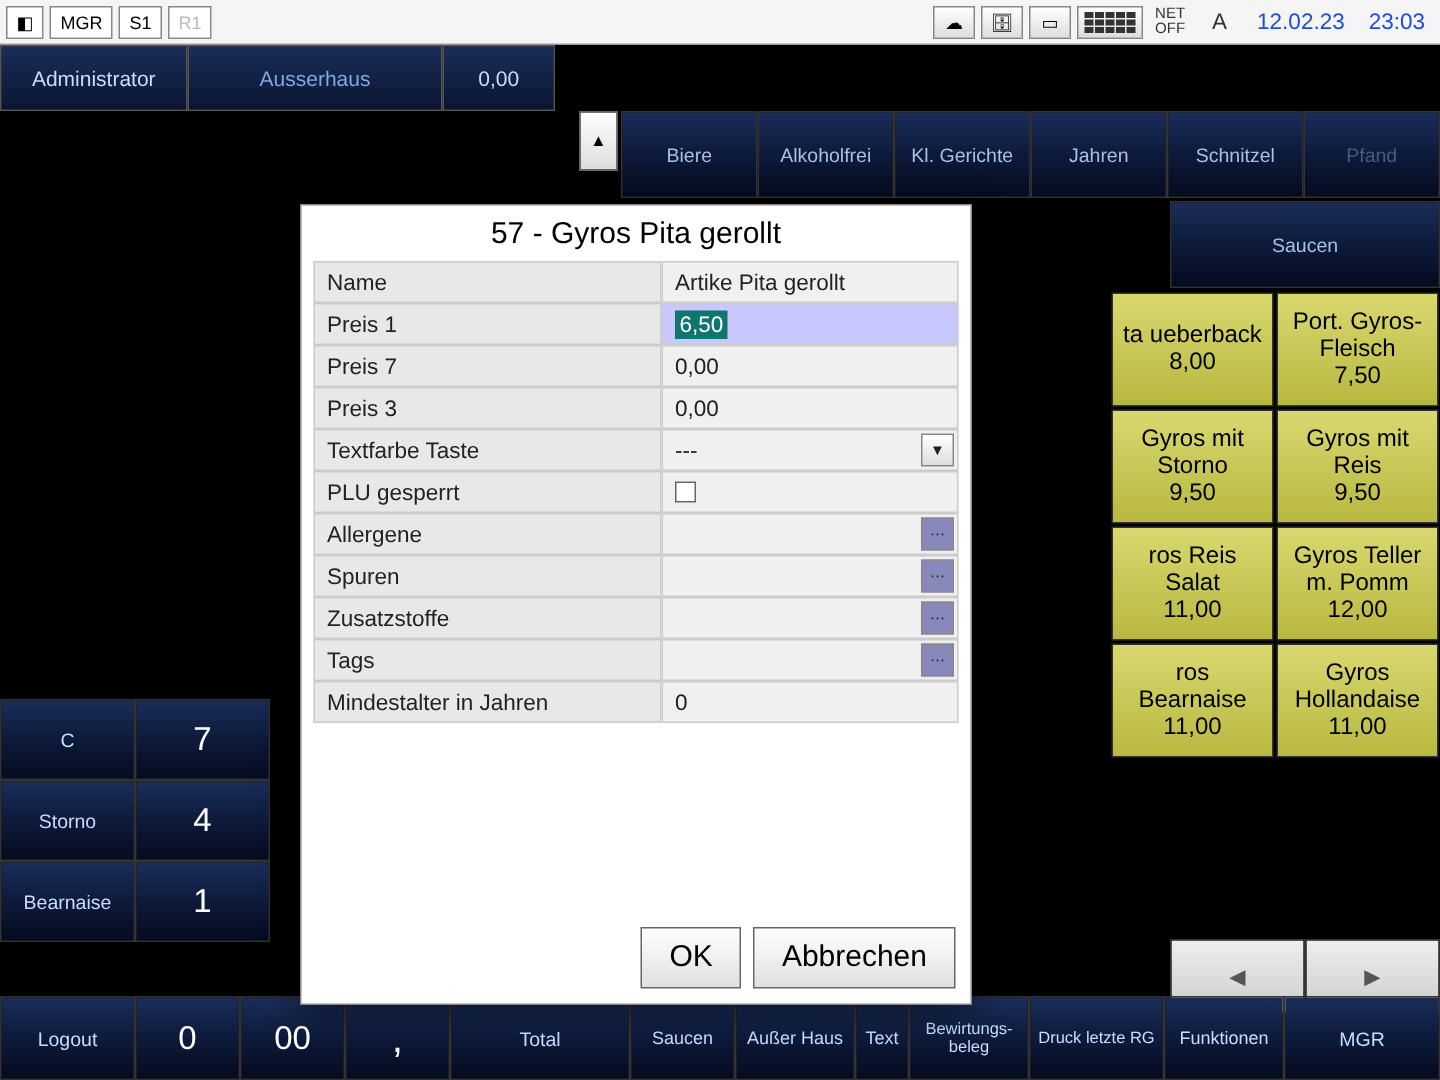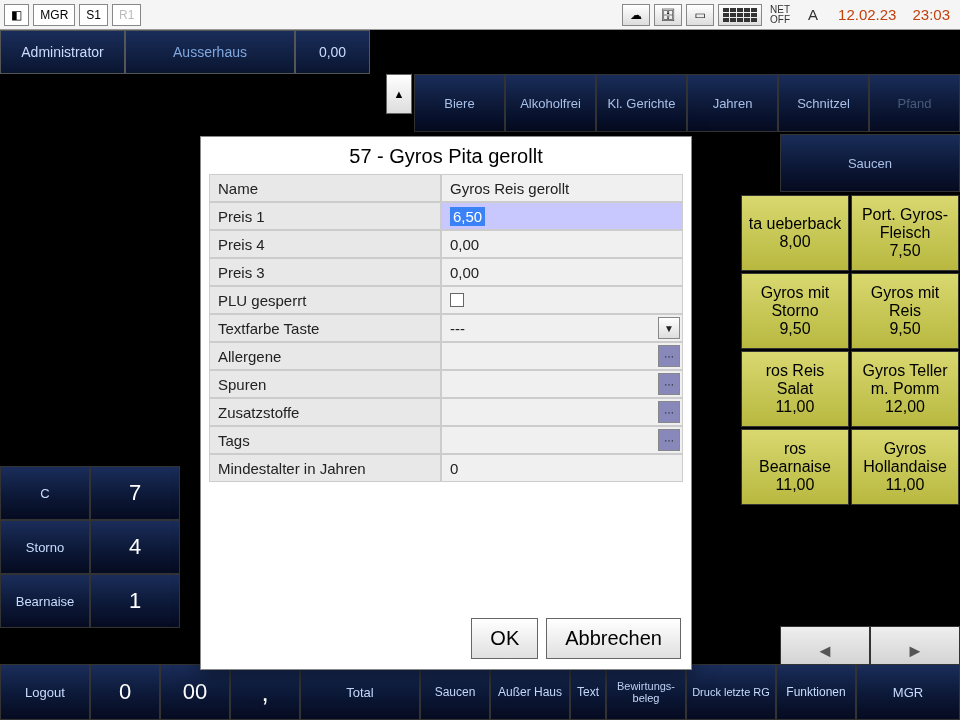--- a/index.html
+++ b/index.html
@@ -5,21 +5,21 @@
 *{margin:0;padding:0;box-sizing:border-box;font-family:Arial,sans-serif;user-select:none}
 html,body{width:960px;height:720px;overflow:hidden;background:#000}
 .top-bar{height:30px;display:flex;align-items:center;background:#f5f5f5;border-bottom:1px solid #999;padding:0 4px;gap:4px}
 .top-btn{border:1px solid #888;background:#fff;padding:2px 6px;font-size:12px;height:22px;display:flex;align-items:center}
 .top-btn.disabled{color:#bbb}
 .top-spacer{flex:1}
 .top-icon{width:28px;height:22px;border:1px solid #888;background:linear-gradient(#fff,#ddd);display:flex;align-items:center;justify-content:center;font-size:12px}
 .kbd-icon{width:44px;height:22px;border:1px solid #888;background:linear-gradient(#fff,#ddd);display:flex;align-items:center;justify-content:center}
 .net-off{font-size:10px;line-height:10px;text-align:center;color:#333;padding:0 4px}
 .top-status{font-size:15px;color:#333;padding:0 10px}
-.top-date{font-size:15px;color:#c2410c;padding:0 6px}
+.top-date{font-size:15px;color:#1d4ed8;padding:0 6px}
 .header-row{height:44px;display:flex;background:#000}
 .hdr-cell{border:1px solid #555;display:flex;align-items:center;justify-content:center;font-size:14px}
 .hdr-admin{width:125px;background:linear-gradient(#1a2d5a,#0a1530);color:#c8dcff}
 .hdr-ausser{width:170px;background:linear-gradient(#1a2d5a,#0a1530);color:#7fa8e0}
 .hdr-amount{width:75px;background:linear-gradient(#1a2d5a,#0a1530);color:#c8dcff}
 .main-area{position:relative;height:608px;background:#000}
 .scroll-up{position:absolute;left:386px;top:0;width:26px;height:40px;background:linear-gradient(#fff,#ddd);border:1px solid #666;display:flex;align-items:center;justify-content:center;font-size:11px}
 .cat-row{position:absolute;left:414px;top:0;right:0;height:58px;display:flex}
 .cat-btn{flex:1;border:1px solid #333;background:linear-gradient(#1a2d5a 0%,#0d1a3a 50%,#050b20 100%);color:#a8c0e8;display:flex;align-items:center;justify-content:center;font-size:13px;text-align:center;padding:2px}
 .cat-btn.dim{color:#4a5a7a}
@@ -29,28 +29,28 @@
 .left-col{position:absolute;left:0;top:392px;width:90px}
 .lbtn{height:54px;width:90px;border:1px solid #333;background:linear-gradient(#1a2d5a 0%,#0d1a3a 50%,#050b20 100%);color:#c8dcff;display:flex;align-items:center;justify-content:center;font-size:13px;margin-bottom:0}
 .num-col{position:absolute;left:90px;top:392px;width:90px}
 .nbtn{height:54px;width:90px;border:1px solid #333;background:linear-gradient(#1a2d5a 0%,#0d1a3a 50%,#050b20 100%);color:#fff;display:flex;align-items:center;justify-content:center;font-size:22px}
 .artikel-label{position:absolute;left:140px;top:405px;color:#ccc;font-size:15px}
 .nav-arrows{position:absolute;right:0;top:552px;width:180px;height:50px;display:flex}
 .nav-btn{flex:1;border:1px solid #333;background:linear-gradient(#eee,#ccc);display:flex;align-items:center;justify-content:center;font-size:18px;color:#555}
 .bottom-bar{position:absolute;left:0;bottom:0;right:0;height:56px;display:flex}
 .bbtn{border:1px solid #333;background:linear-gradient(#1a2d5a 0%,#0d1a3a 50%,#050b20 100%);color:#c8dcff;display:flex;align-items:center;justify-content:center;font-size:13px;text-align:center;padding:2px}
 
-.dialog{position:absolute;left:200px;top:62px;width:492px;height:534px;background:#fff;border:1px solid #888;box-shadow:0 4px 20px rgba(0,0,0,0.5);z-index:100}
+.dialog{position:absolute;left:200px;top:62px;width:448px;height:534px;background:#fff;border:1px solid #888;box-shadow:0 4px 20px rgba(0,0,0,0.5);z-index:100}
 .dlg-title{text-align:center;font-size:20px;padding:8px 0 6px;color:#000}
 .dlg-body{padding:0 8px}
 .dlg-row{display:flex;height:28px;align-items:stretch}
 .dlg-label{width:232px;background:#e8e8e8;border:1px solid #ccc;padding:4px 8px;font-size:15px;color:#222;display:flex;align-items:center}
 .dlg-val{flex:1;background:#f0f0f0;border:1px solid #ccc;padding:4px 8px;font-size:15px;color:#222;display:flex;align-items:center;position:relative}
 .dlg-val.active{background:#c8c8ff}
-.dlg-val.active .price-hl{background:#3b82f6;color:#fff;padding:1px 3px}
+.dlg-val.active .price-hl{background:#0f766e;color:#fff;padding:1px 3px}
 .dlg-dd{position:absolute;right:2px;top:2px;width:22px;height:22px;border:1px solid #888;background:linear-gradient(#fff,#ddd);display:flex;align-items:center;justify-content:center;font-size:10px}
 .dlg-ck{width:14px;height:14px;border:1px solid #666;background:#fff}
 .dlg-footer{position:absolute;bottom:10px;right:10px;display:flex;gap:8px}
 .dlg-fbtn{border:1px solid #666;background:linear-gradient(#fff,#e0e0e0);padding:8px 18px;font-size:20px;color:#000}
 .kbd-grid{display:grid;grid-template-columns:repeat(5,6px);grid-template-rows:repeat(3,4px);gap:1px}
 .kbd-grid div{background:#333}
 </style>
 </head>
 <body>
 
@@ -165,47 +165,47 @@
   <div class="nav-arrows">
     <div class="nav-btn">◄</div>
     <div class="nav-btn">►</div>
   </div>
 
   <div class="dialog">
     <div class="dlg-title">57 - Gyros Pita gerollt</div>
     <div class="dlg-body">
       <div class="dlg-row">
           <div class="dlg-label">Name</div>
-          <div class="dlg-val">Gyros Reis gerollt</div>
+          <div class="dlg-val">Artike Pita gerollt</div>
         </div>
       <div class="dlg-row">
           <div class="dlg-label">Preis 1</div>
           <div class="dlg-val active">
             <span class="price-hl">6,50</span>
           </div>
         </div>
       <div class="dlg-row">
-          <div class="dlg-label">Preis 4</div>
+          <div class="dlg-label">Preis 7</div>
           <div class="dlg-val">0,00</div>
         </div>
       <div class="dlg-row">
           <div class="dlg-label">Preis 3</div>
           <div class="dlg-val">0,00</div>
         </div>
       <div class="dlg-row">
-          <div class="dlg-label">PLU gesperrt</div>
-          <div class="dlg-val">
-            <div class="dlg-ck"></div>
-          </div>
-        </div>
-      <div class="dlg-row">
           <div class="dlg-label">Textfarbe Taste</div>
           <div class="dlg-val">
             <span>---</span>
             <div class="dlg-dd">▼</div>
+          </div>
+        </div>
+      <div class="dlg-row">
+          <div class="dlg-label">PLU gesperrt</div>
+          <div class="dlg-val">
+            <div class="dlg-ck"></div>
           </div>
         </div>
       <div class="dlg-row">
           <div class="dlg-label">Allergene</div>
           <div class="dlg-val">
             <div class="dlg-dd" style="background:#88b">⋯</div>
           </div>
         </div>
       <div class="dlg-row">
           <div class="dlg-label">Spuren</div>

